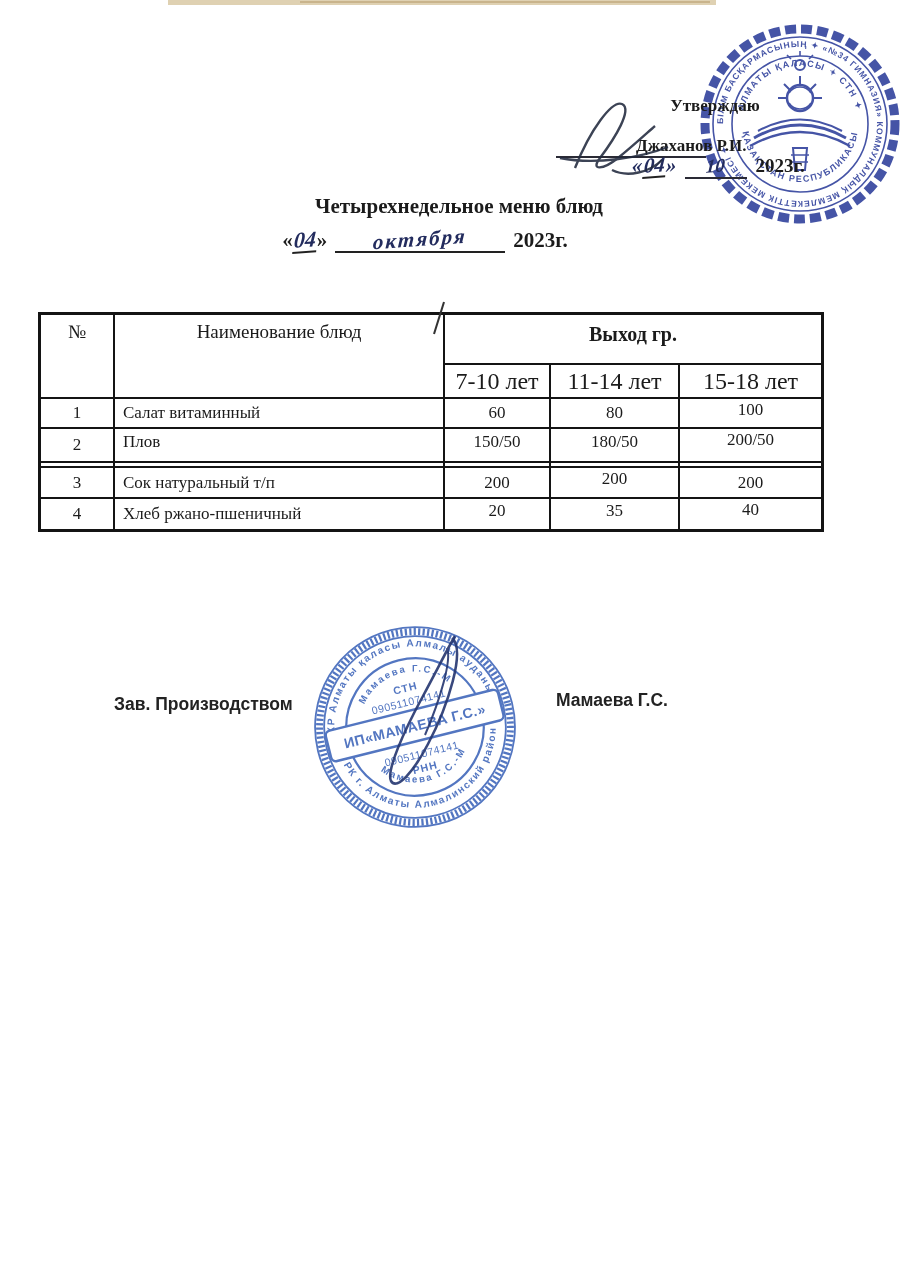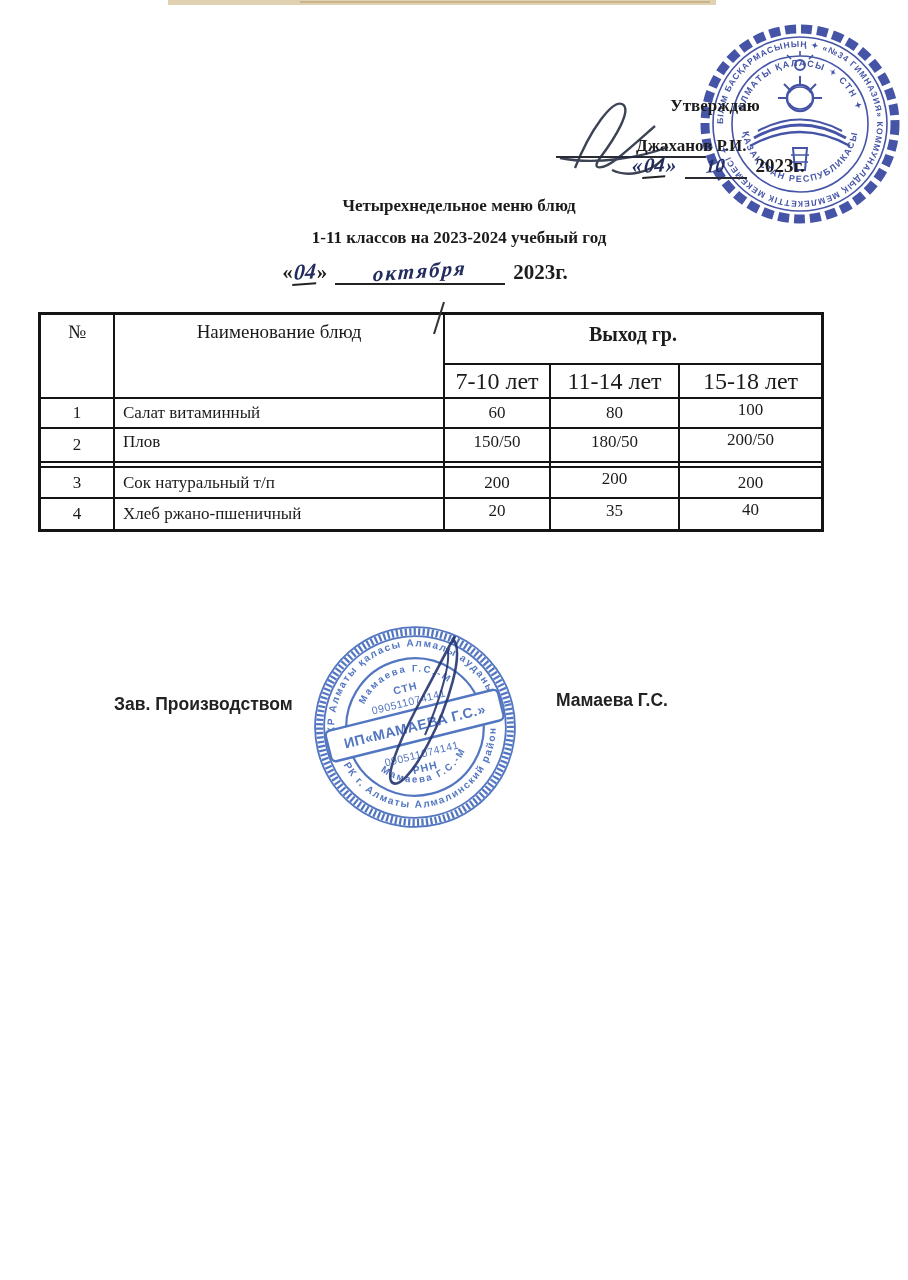--- a/index.html
+++ b/index.html
@@ -17,21 +17,21 @@
   
   .approval-line { font-weight:bold; font-size:17px; text-align:center; white-space:nowrap; }
   .u-line { border-bottom:2px solid #2a2a35; }
   .hand {
     font-style:italic; color:#232c5e; display:inline-block;
     transform:rotate(-4deg) skewX(-8deg); font-weight:bold;
   }
 
   
   .title-wrap { left:94px; top:190px; width:730px; text-align:center; }
-  .title-line { font-weight:bold; font-size:17px; line-height:32px; white-space:nowrap; }
+  .title-line { font-weight:bold; font-size:21px; line-height:32px; white-space:nowrap; }
   .date-row {
     margin-top:5px; display:flex; justify-content:center; align-items:flex-end;
     transform:translateX(-34px); font-weight:bold; font-size:21px;
   }
   .month-blank { display:inline-block; width:170px; border-bottom:2px solid #222; text-align:center; margin:0 8px; line-height:24px; }
   .day-blank { display:inline-block; border-bottom:2px solid #222; line-height:22px; padding:0 1px; }
 
   
   table.menu { border-collapse:separate; border-spacing:0; border:3px solid #141414; table-layout:fixed; }
   table.menu td { border-right:2px solid #141414; border-bottom:2px solid #141414; overflow:hidden; }
@@ -107,21 +107,20 @@
   <div class="abs" style="left:632px; top:153px; font-size:19px; font-weight:bold;">
     <span class="hand" style="font-size:21px;">«</span><span class="hand day-blank" style="font-size:21px;">04</span><span class="hand" style="font-size:21px;">»</span>
     <span class="u-line" style="display:inline-block; width:62px; text-align:center; margin:0 4px;">
       <span class="hand" style="font-size:19px;">10</span>
     </span>
     <span>2023г.</span>
   </div>
 
   <div class="abs title-wrap">
     <div class="title-line">Четырехнедельное меню блюд</div>
-    <div class="title-line">1-11 классов на 2023-2024 учебный год</div>
     <div class="date-row">
       <span>«</span>
         <span class="hand day-blank" style="font-size:22px;">04</span>
         <span>»</span>
       <span class="month-blank">
         <span class="hand" style="font-size:21px; letter-spacing:2px;">октября</span>
       </span>
       <span>2023г.</span>
     </div>
   </div>

